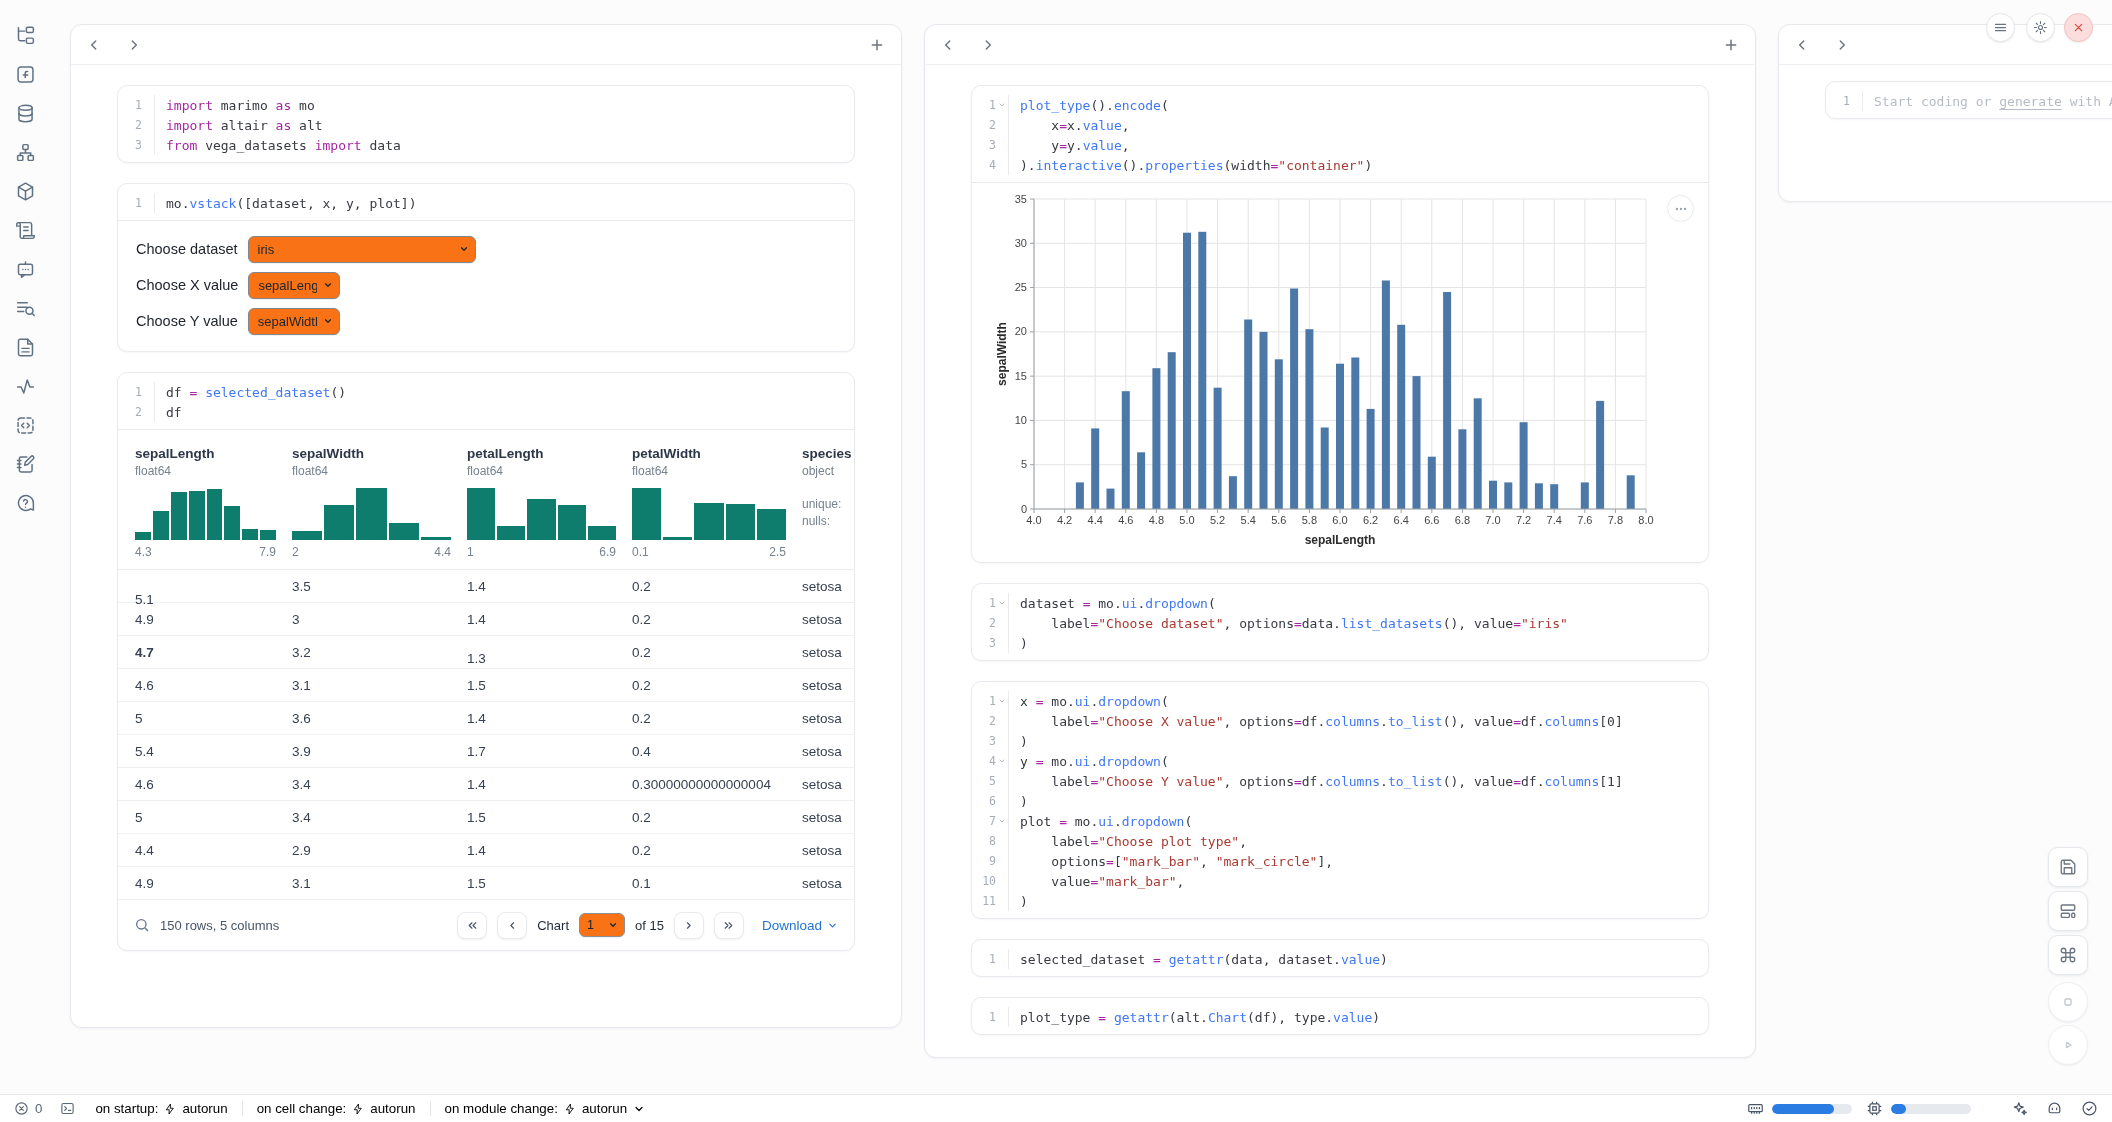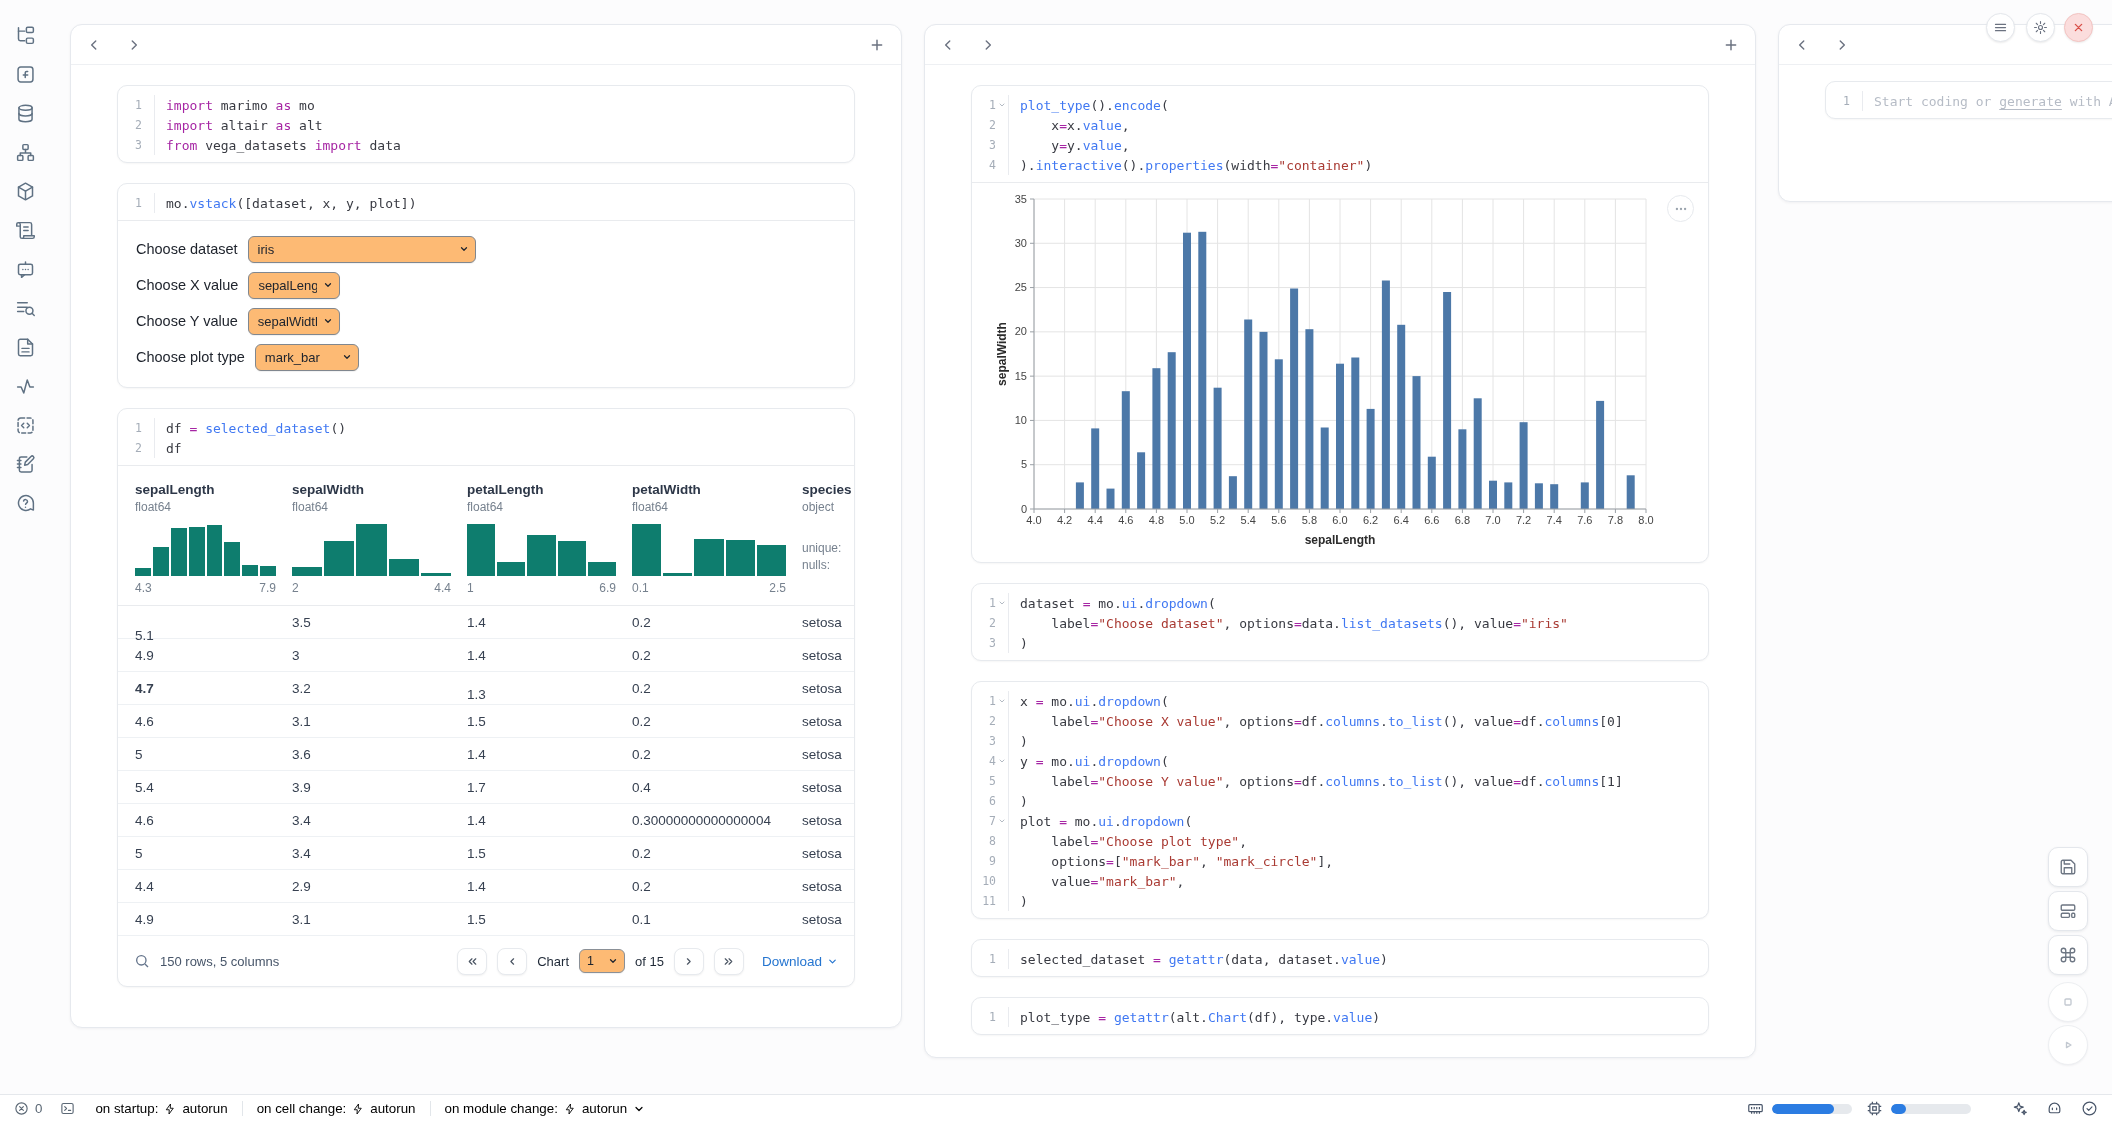--- a/index.html
+++ b/index.html
@@ -41,35 +41,35 @@
   .lsegs{border-left:1px solid #e9ebef;padding-left:11px;flex:1;white-space:pre;align-self:stretch;display:flex;align-items:center;overflow:hidden;}
   .seg-p{color:var(--code);} .seg-k{color:var(--kw);} .seg-f{color:var(--fn);} .seg-s{color:var(--str);}
   .cell-out{border-top:1px solid #e9ebee;}
 
   
   .ctrl-rows{padding:14px 18px 16px;}
   .ctrl-row{display:flex;align-items:center;height:28px;margin-bottom:8px;gap:10px;}
   .ctrl-row:last-child{margin-bottom:0;}
   .ctrl-label{font-size:14.5px;color:#20252e;}
   .selwrap{position:relative;display:inline-flex;align-items:center;}
-  .selwrap select{appearance:none;-webkit-appearance:none;height:27px;border:1px solid #80878f;border-radius:6px;background:#fdba74;font-size:13px;font-family:"Liberation Sans",sans-serif;color:#20252e;padding:0 22px 0 9px;box-shadow:0 1px 1px rgba(0,0,0,.06);width:100%;}
+  .selwrap select{appearance:none;-webkit-appearance:none;height:27px;border:1px solid #80878f;border-radius:6px;background:#f97316;font-size:13px;font-family:"Liberation Sans",sans-serif;color:#20252e;padding:0 22px 0 9px;box-shadow:0 1px 1px rgba(0,0,0,.06);width:100%;}
   .selwrap .car{position:absolute;right:7px;pointer-events:none;color:#20252e;}
   .selwrap .car svg{width:10px;height:10px;}
   .selwrap.mini select{height:24px;font-size:12.5px;border:1px solid #8a9097;padding:0 18px 0 7px;}
 
   
   .tclip{overflow:hidden;}
   .thead{display:flex;padding:16px 17px 10px;border-bottom:1px solid #e9ebee;}
   .hcol{flex:none;}
   .hname{font-size:13.5px;font-weight:bold;color:#2d3748;white-space:nowrap;overflow:hidden;}
   .hdtype{font-size:12px;color:var(--muted);margin-top:3px;white-space:nowrap;overflow:hidden;}
   .hist{height:52px;display:flex;align-items:flex-end;gap:2px;margin-top:10px;padding-right:16px;}
   .hist i{flex:1;background:var(--hist);display:block;}
   .hrange{display:flex;justify-content:space-between;padding-right:16px;font-size:12px;color:var(--muted);margin-top:5px;}
-  .hinfo{font-size:12px;color:var(--muted);margin-top:26px;line-height:17px;white-space:nowrap;}
+  .hinfo{font-size:12px;color:var(--muted);margin-top:18px;line-height:17px;white-space:nowrap;}
   .trow{display:flex;height:33px;align-items:center;padding:0 17px;border-bottom:1px solid #eef1f4;font-size:13.5px;color:#374151;}
   .tcell{flex:none;white-space:nowrap;overflow:hidden;padding-right:8px;}
   .tfoot{height:50px;display:flex;align-items:center;padding:0 16px;gap:10px;}
   .tfoot .search-ic{color:#64748b;}
   .tfoot .search-ic svg{width:16px;height:16px;}
   .tsummary{font-size:13px;color:#475569;}
   .tfoot .spacer{flex:1;}
   .pg-btn{width:30px;height:27px;border:1px solid #e7eaee;border-radius:8px;background:#fff;box-shadow:0 1px 2px rgba(0,0,0,.06);display:flex;align-items:center;justify-content:center;color:#4b5563;}
   .pg-btn svg{width:13px;height:13px;}
   .pg-label,.pg-of{font-size:13px;color:#1f2937;}
@@ -281,31 +281,20 @@
                   <svg viewBox="0 0 24 24" fill="none" stroke="currentColor" stroke-width="3" stroke-linecap="round" stroke-linejoin="round">
                     <path d="M6 9l6 6 6-6"></path>
                   </svg>
                 </span>
               </span>
             </div>
             <div class="ctrl-row">
               <span class="ctrl-label">Choose Y value</span>
               <span class="selwrap" style="width: 92px;">
                 <select><option>sepalWidth</option></select>
-                <span class="car">
-                  <svg viewBox="0 0 24 24" fill="none" stroke="currentColor" stroke-width="3" stroke-linecap="round" stroke-linejoin="round">
-                    <path d="M6 9l6 6 6-6"></path>
-                  </svg>
-                </span>
-              </span>
-            </div>
-            <div class="ctrl-row">
-              <span class="ctrl-label">Choose plot type</span>
-              <span class="selwrap" style="width: 104px;">
-                <select><option>mark_bar</option></select>
                 <span class="car">
                   <svg viewBox="0 0 24 24" fill="none" stroke="currentColor" stroke-width="3" stroke-linecap="round" stroke-linejoin="round">
                     <path d="M6 9l6 6 6-6"></path>
                   </svg>
                 </span>
               </span>
             </div>
           </div>
       </div>
     </div>

